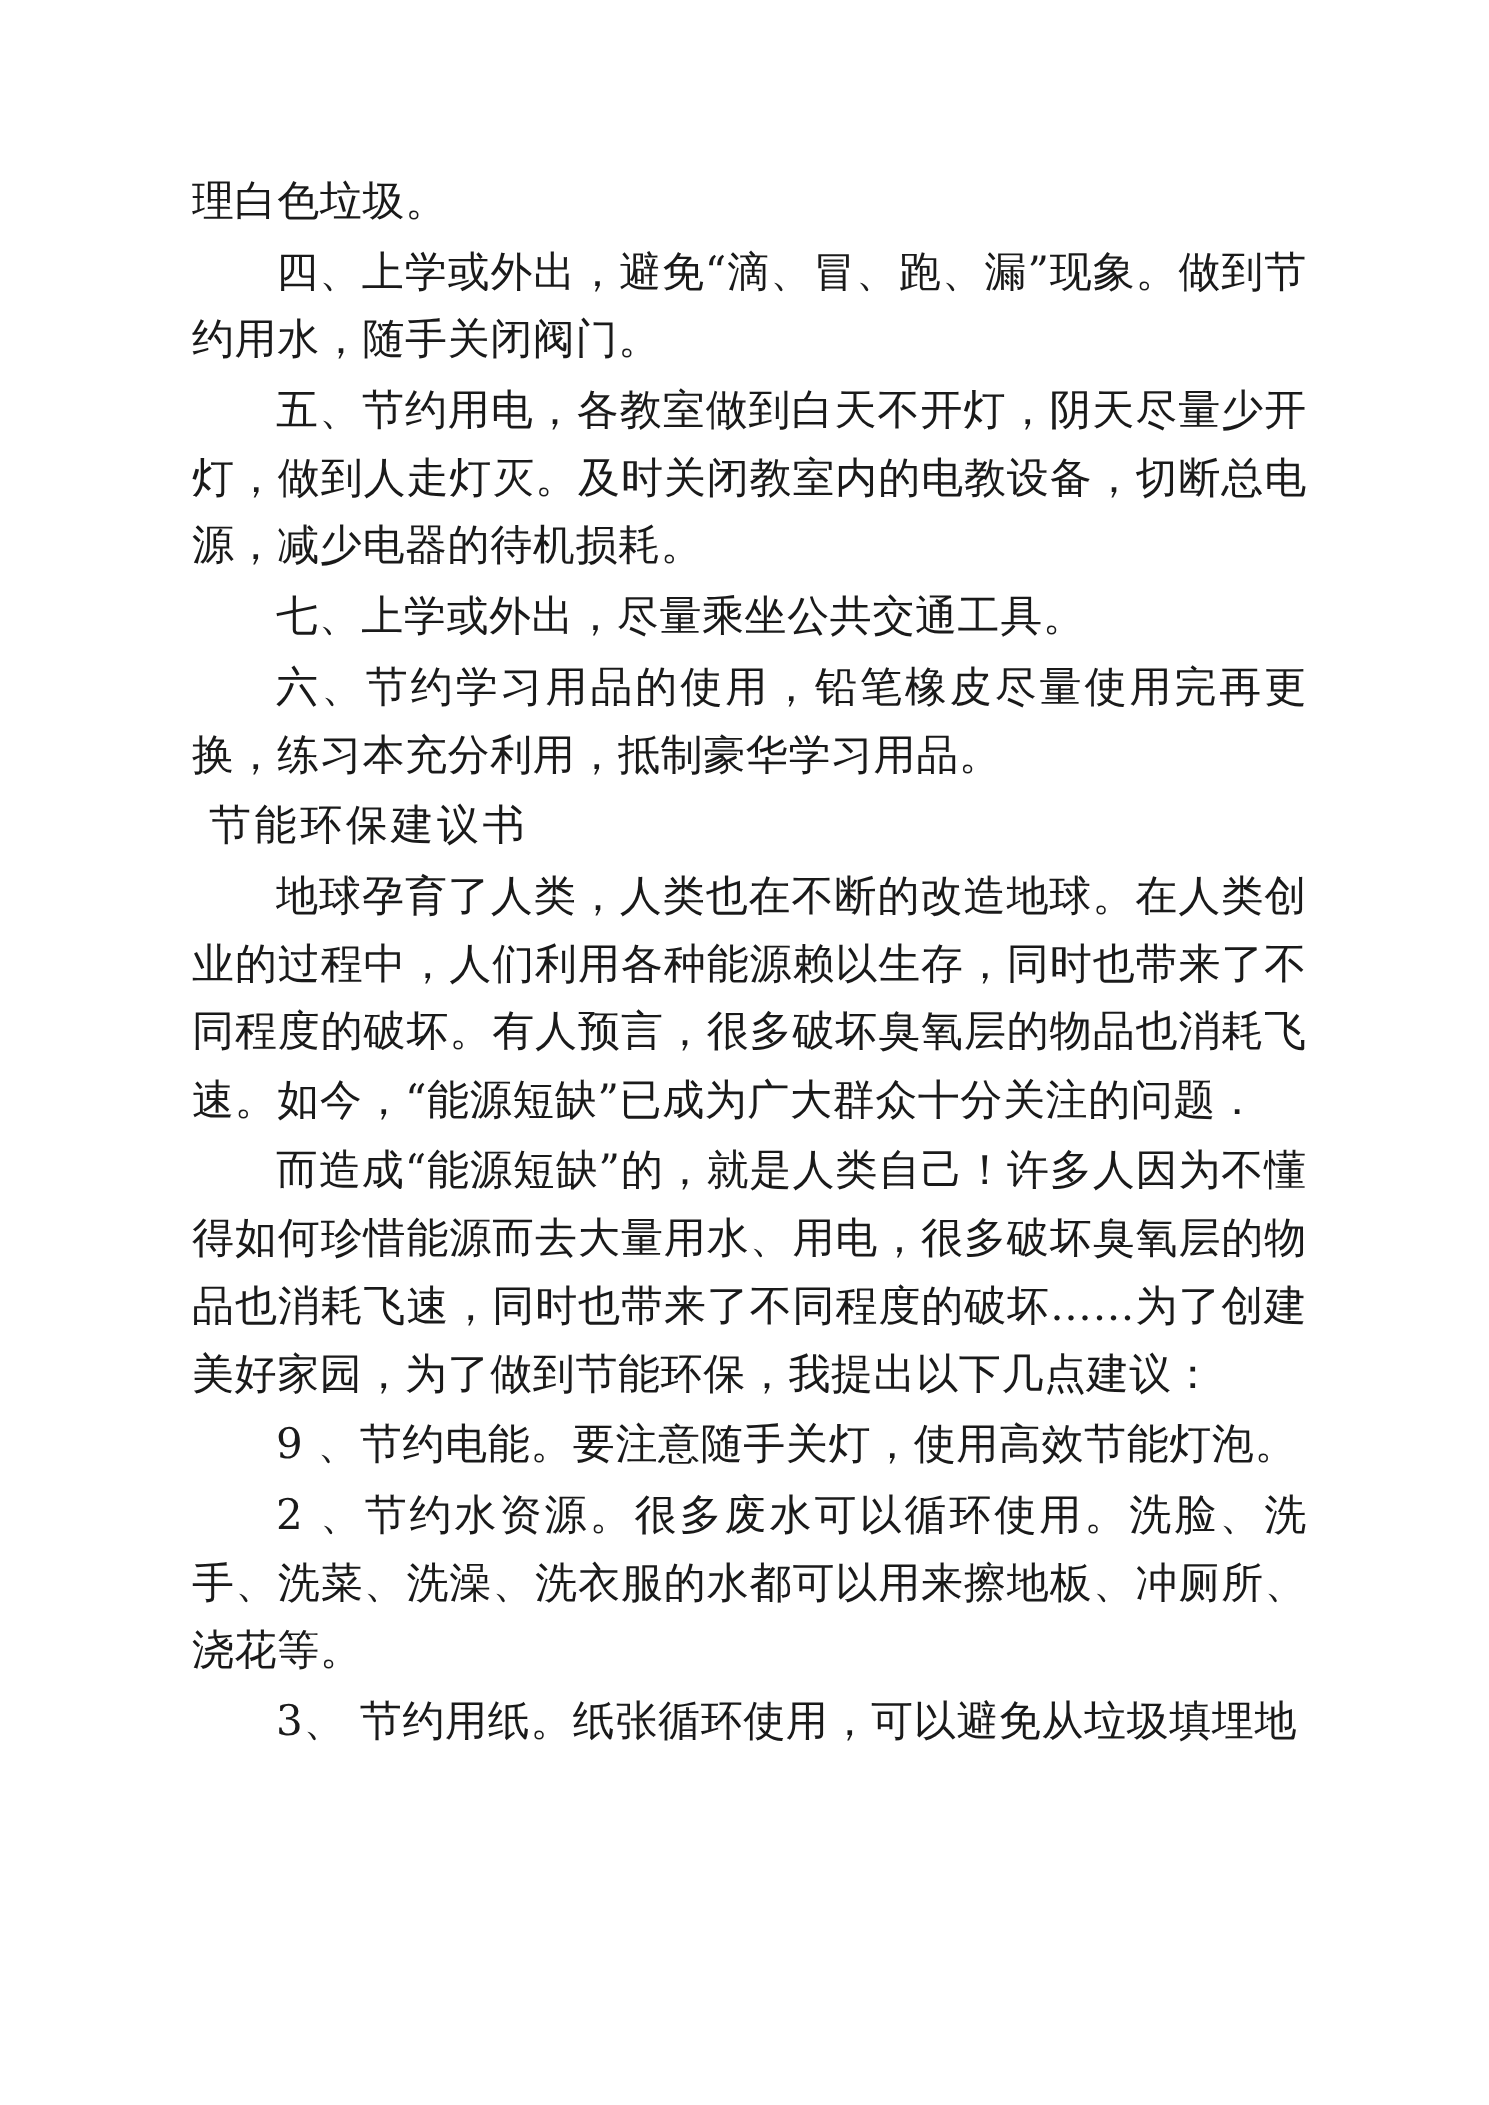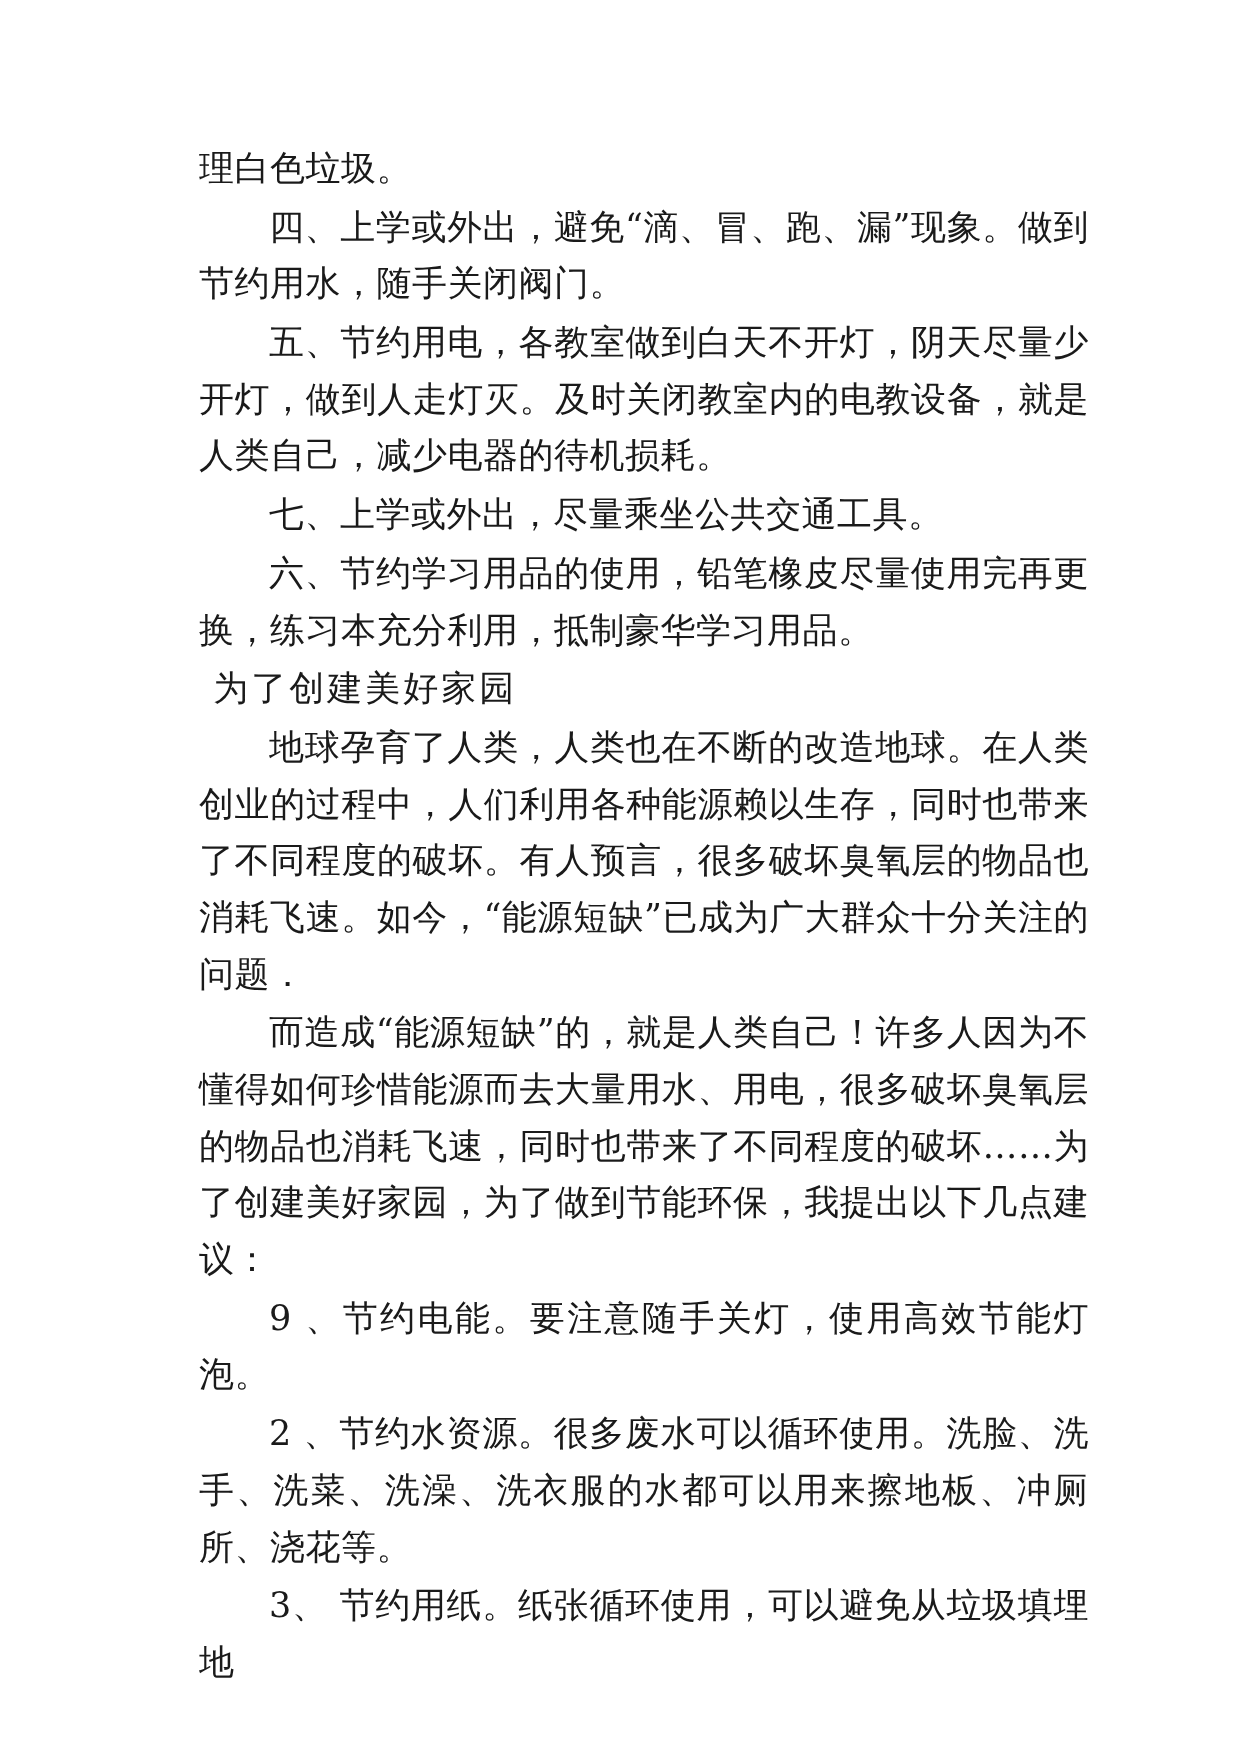--- a/index.html
+++ b/index.html
@@ -22,21 +22,20 @@
     box-sizing: border-box;
     padding: 140px 152px 90px 160px;
     background: #ffffff;
   }
   .doc-body {
     font-size: 35px;
     line-height: 1.62;
     letter-spacing: 0.5px;
     text-align: justify;
     text-justify: inter-ideograph;
-    margin-left: 39px;
   }
   p {
     margin: 0 0 4px 0;
     white-space: pre-wrap;
   }
   p.indent {
     text-indent: 2em;
   }
   p.tight {
     margin-bottom: 2px;
@@ -45,23 +44,23 @@
     letter-spacing: 3px;
   }
 </style>
 </head>
 <body>
 
 <div class="page">
   <div class="doc-body" id="doc-body">
       <p class="tight">理白色垃圾。</p>
       <p class="indent tight">四、上学或外出，避免“滴、冒、跑、漏”现象。做到节约用水，随手关闭阀门。</p>
-      <p class="indent tight">五、节约用电，各教室做到白天不开灯，阴天尽量少开灯，做到人走灯灭。及时关闭教室内的电教设备，就是人类自己，减少电器的待机损耗。</p>
+      <p class="indent tight">五、节约用电，各教室做到白天不开灯，阴天尽量少开灯，做到人走灯灭。及时关闭教室内的电教设备，切断总电源，减少电器的待机损耗。</p>
       <p class="indent tight">七、上学或外出，尽量乘坐公共交通工具。</p>
       <p class="indent tight">六、节约学习用品的使用，铅笔橡皮尽量使用完再更换，练习本充分利用，抵制豪华学习用品。</p>
-      <p class="spaced tight"> 为了创建美好家园</p>
+      <p class="spaced tight"> 节能环保建议书</p>
       <p class="indent tight">地球孕育了人类，人类也在不断的改造地球。在人类创业的过程中，人们利用各种能源赖以生存，同时也带来了不同程度的破坏。有人预言，很多破坏臭氧层的物品也消耗飞速。如今，“能源短缺”已成为广大群众十分关注的问题．</p>
       <p class="indent tight">而造成“能源短缺”的，就是人类自己！许多人因为不懂得如何珍惜能源而去大量用水、用电，很多破坏臭氧层的物品也消耗飞速，同时也带来了不同程度的破坏……为了创建美好家园，为了做到节能环保，我提出以下几点建议：</p>
       <p class="indent tight">9 、节约电能。要注意随手关灯，使用高效节能灯泡。</p>
       <p class="indent tight">2 、节约水资源。很多废水可以循环使用。洗脸、洗手、洗菜、洗澡、洗衣服的水都可以用来擦地板、冲厕所、浇花等。</p>
       <p class="indent tight">3、 节约用纸。纸张循环使用，可以避免从垃圾填埋地</p>
     </div>
 </div>
 
 </body></html>

